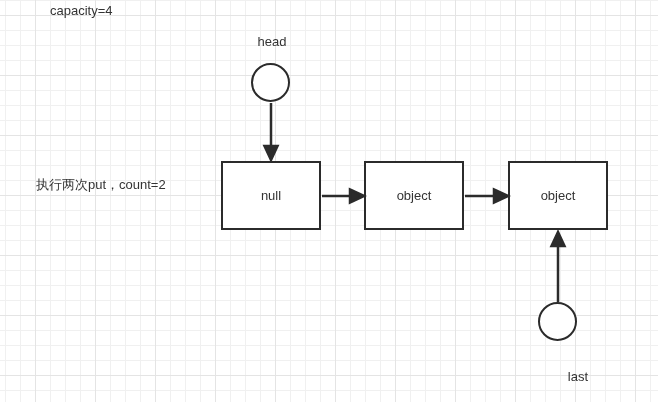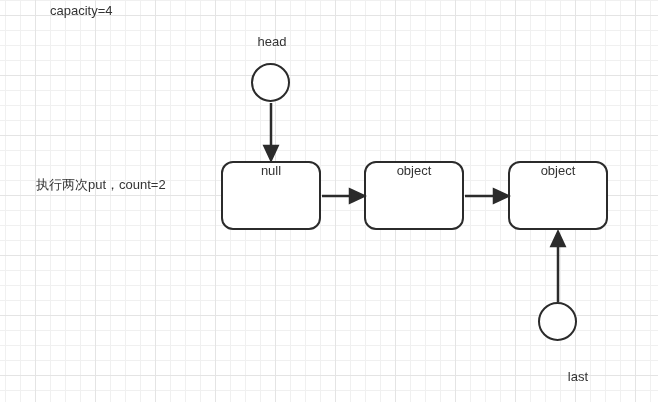--- a/index.html
+++ b/index.html
@@ -28,23 +28,23 @@
     line-height: 15px;
     white-space: nowrap;
   }
   .txt-center { text-align: center; }
   .node {
     position: absolute;
     width: 96px;
     height: 65px;
     background: #ffffff;
     border: 2.5px solid #2b2b2b;
-    border-radius: 12px;
+    border-radius: 0;
     display: flex;
-    align-items: flex-start;
+    align-items: center;
     justify-content: center;
     font-size: 13px;
     color: #333333;
   }
   .pointer-circle {
     position: absolute;
     width: 35px;
     height: 35px;
     background: #ffffff;
     border: 2.5px solid #2b2b2b;

